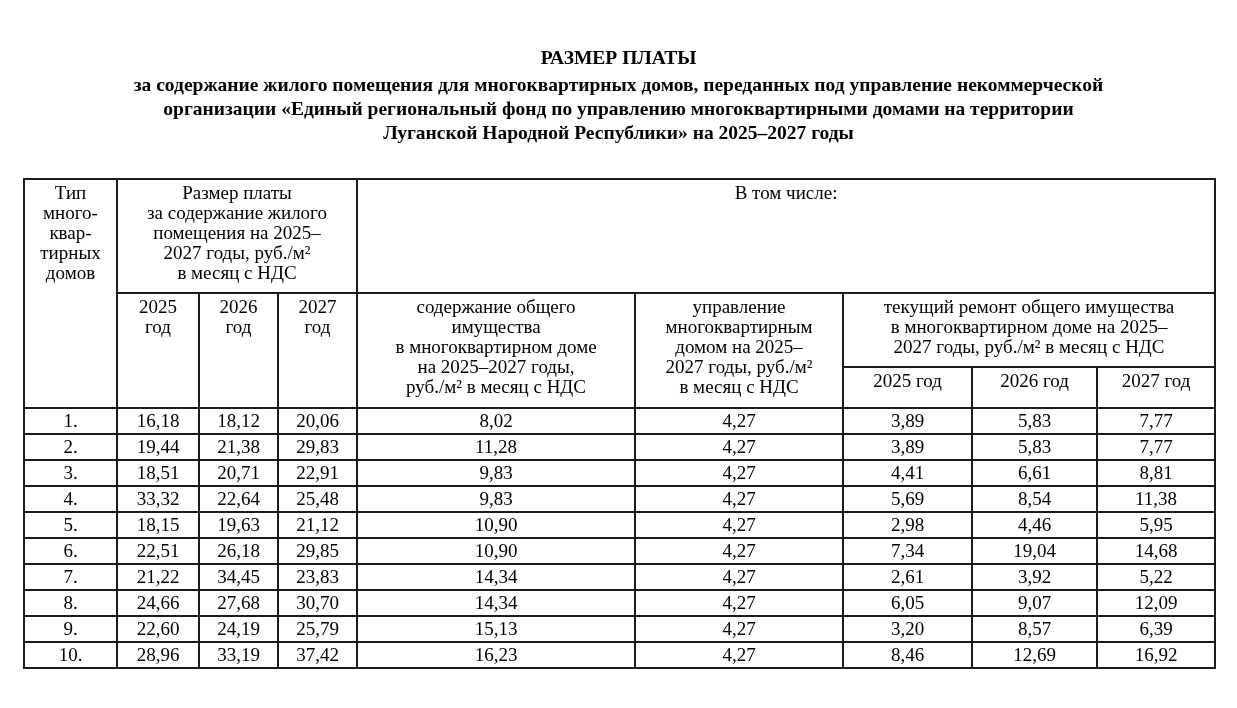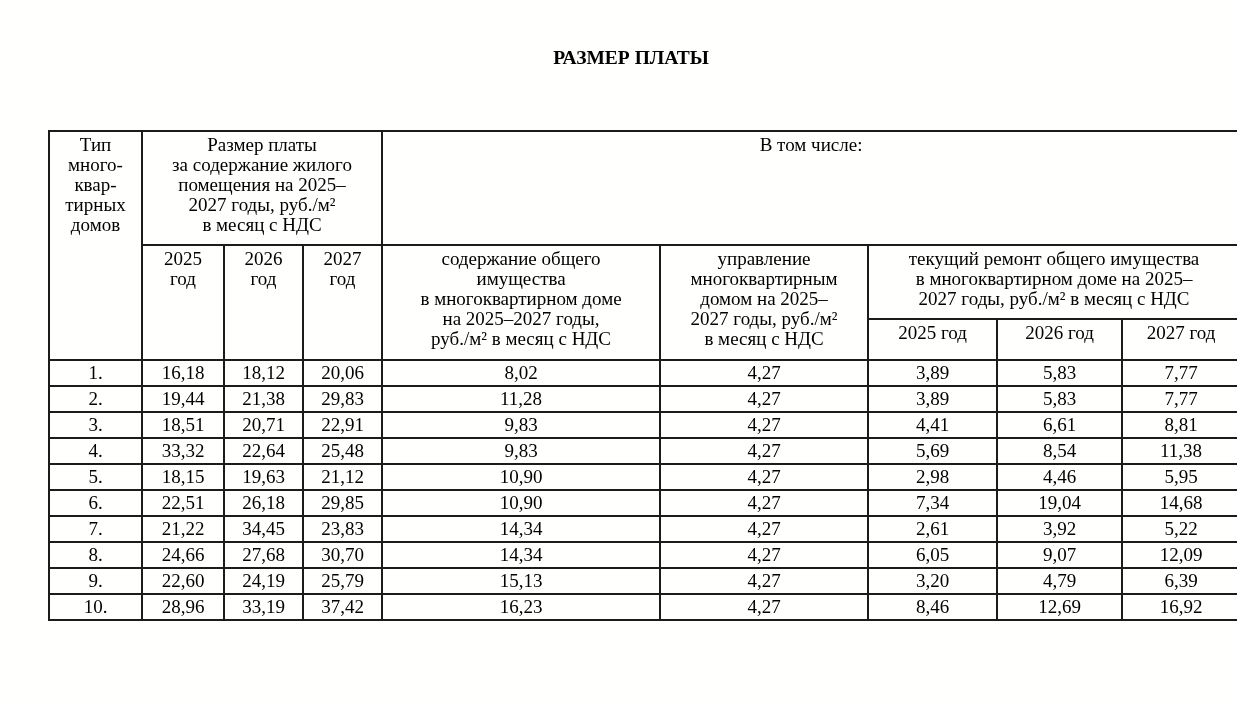--- a/index.html
+++ b/index.html
@@ -10,21 +10,20 @@
     height: 708px;
     font-family: "Liberation Serif", "DejaVu Serif", serif;
     color: #000;
     overflow: hidden;
   }
   .page {
     width: 1237px;
     height: 708px;
     background: #fffffe;
     box-sizing: border-box;
-    padding-left: 25px;
   }
   .doc-title {
     padding-top: 22px;
     text-align: center;
     font-weight: bold;
     font-size: 19.5px;
     line-height: 24px;
     white-space: pre-line;
   }
   .doc-title .title-line1 {
@@ -61,21 +60,23 @@
     line-height: 24px;
   }
   .cell-type { line-height: 25px; }
 </style>
 </head>
 <body>
 
 <div class="page">
 
   <div class="doc-title">
-    <span class="title-line1">РАЗМЕР ПЛАТЫ</span>
+    <span class="title-line1">РАЗМЕР ПЛАТЫ</span><span>за содержание жилого помещения для многоквартирных домов, переданных под управление некоммерческой
+организации «Единый региональный фонд по управлению многоквартирными домами на территории
+Луганской Народной Республики» на 2025–2027 годы</span>
   </div>
 
   <table class="tariff">
     <colgroup>
       <col style="width:93px">
       <col style="width:82px">
       <col style="width:79px">
       <col style="width:79px">
       <col style="width:278px">
       <col style="width:208px">
@@ -214,21 +215,21 @@
           <td>12,09</td>
         </tr>
         <tr>
           <td>9.</td>
           <td>22,60</td>
           <td>24,19</td>
           <td>25,79</td>
           <td>15,13</td>
           <td>4,27</td>
           <td>3,20</td>
-          <td>4,79</td>
+          <td>8,57</td>
           <td>6,39</td>
         </tr>
         <tr>
           <td>10.</td>
           <td>28,96</td>
           <td>33,19</td>
           <td>37,42</td>
           <td>16,23</td>
           <td>4,27</td>
           <td>8,46</td>

